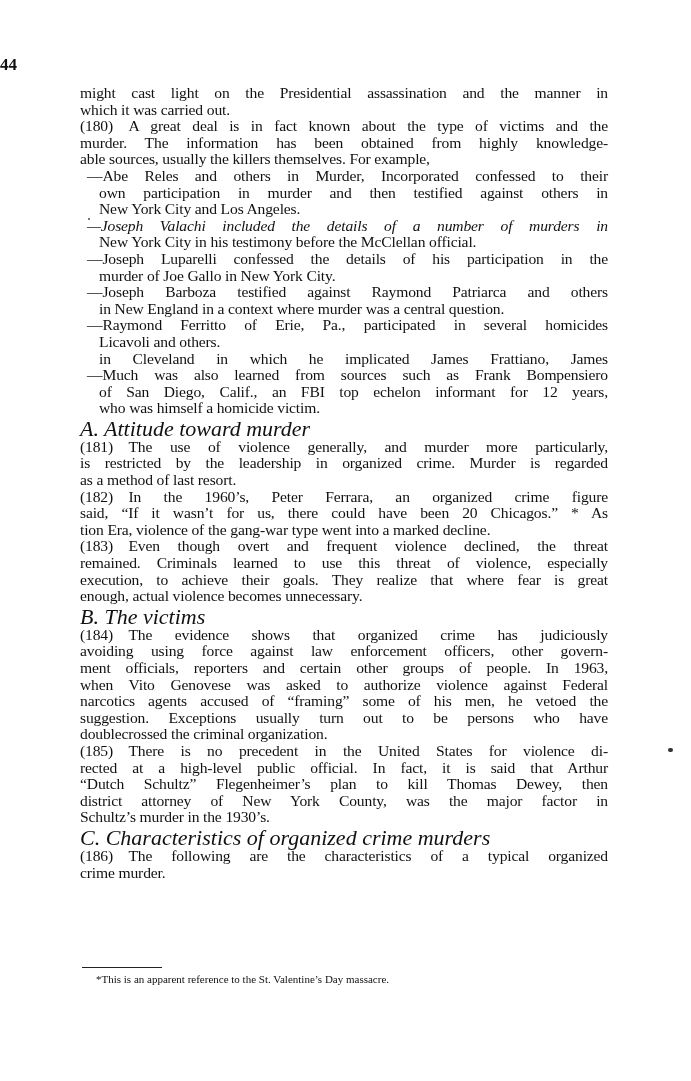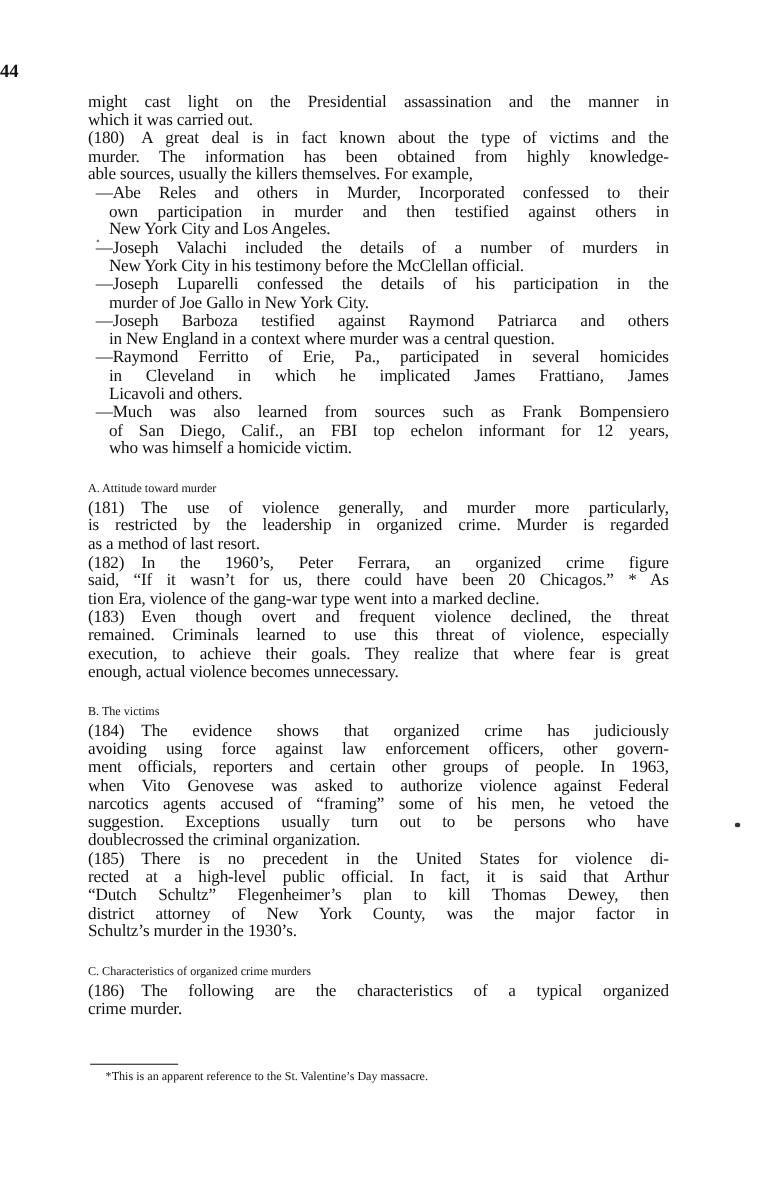--- a/index.html
+++ b/index.html
@@ -4,49 +4,49 @@
 <style>
   html, body { margin: 0; padding: 0; background: #ffffff; }
   body { width: 691px; height: 1081px; position: relative; overflow: hidden; }
   .page { position: absolute; left: 0; top: 0; width: 691px; height: 1081px; background: #fff; color: #111; font-family: "Liberation Serif", "DejaVu Serif", serif; }
   .page-number { position: absolute; top: 55px; left: 0; width: 691px; text-align: left; font-weight: bold; font-size: 17px; }
   .body { position: absolute; left: 80px; top: 85px; width: 528px; }
   .line { display: block; height: 16.6px; line-height: 16.6px; font-size: 15.6px; white-space: nowrap; text-align: justify; text-align-last: justify; letter-spacing: -0.15px; }
   .line.last { text-align-last: left; }
   .line.ind { padding-left: 19px; }
   .line.dash { padding-left: 7px; }
-  .heading { display: block; height: 18px; line-height: 18px; font-size: 11px; margin-top: 18px; margin-bottom: 1px; }
+  .heading { display: block; height: 18px; line-height: 18px; font-size: 22px; font-style: italic; margin-top: 3px; margin-bottom: 1px; }
   .fn-rule { position: absolute; left: 82px; top: 967px; width: 80px; height: 0; border-top: 1px solid #222; }
   .footnote { position: absolute; left: 96px; top: 972px; font-size: 11px; line-height: 14px; white-space: nowrap; }
   .speck { position: absolute; left: 668px; top: 748px; width: 5px; height: 4px; background: #333; border-radius: 2px; }
   .speck2 { position: absolute; left: 88px; top: 218px; width: 1.5px; height: 1.5px; background: #777; }
 </style>
 </head>
 <body>
 
 <div class="page">
   <div class="page-number">44</div>
   <div class="body" id="body">
       <span class="line">might cast light on the Presidential assassination and the manner in</span>
       <span class="line last">which it was carried out.</span>
       <span class="line">(180) A great deal is in fact known about the type of victims and the</span>
       <span class="line">murder. The information has been obtained from highly knowledge-</span>
       <span class="line last">able sources, usually the killers themselves. For example,</span>
       <span class="line dash" style="box-sizing: border-box; width: 528px;">—Abe Reles and others in Murder, Incorporated confessed to their</span>
       <span class="line ind" style="box-sizing: border-box; width: 528px;">own participation in murder and then testified against others in</span>
       <span class="line ind last" style="box-sizing: border-box; width: 528px;">New York City and Los Angeles.</span>
-      <span class="line dash" style="box-sizing: border-box; width: 528px;">—Joseph Valachi included the details of a number of murders in</span>
+      <span class="line dash" style="box-sizing: border-box; width: 528px; font-style: italic;">—Joseph Valachi included the details of a number of murders in</span>
       <span class="line ind last" style="box-sizing: border-box; width: 528px;">New York City in his testimony before the McClellan official.</span>
       <span class="line dash" style="box-sizing: border-box; width: 528px;">—Joseph Luparelli confessed the details of his participation in the</span>
       <span class="line ind last" style="box-sizing: border-box; width: 528px;">murder of Joe Gallo in New York City.</span>
       <span class="line dash" style="box-sizing: border-box; width: 528px;">—Joseph Barboza testified against Raymond Patriarca and others</span>
       <span class="line ind last" style="box-sizing: border-box; width: 528px;">in New England in a context where murder was a central question.</span>
       <span class="line dash" style="box-sizing: border-box; width: 528px;">—Raymond Ferritto of Erie, Pa., participated in several homicides</span>
+      <span class="line ind last" style="box-sizing: border-box; width: 528px;">Licavoli and others.</span>
       <span class="line ind" style="box-sizing: border-box; width: 528px;">in Cleveland in which he implicated James Frattiano, James</span>
-      <span class="line ind last" style="box-sizing: border-box; width: 528px;">Licavoli and others.</span>
       <span class="line dash" style="box-sizing: border-box; width: 528px;">—Much was also learned from sources such as Frank Bompensiero</span>
       <span class="line ind" style="box-sizing: border-box; width: 528px;">of San Diego, Calif., an FBI top echelon informant for 12 years,</span>
       <span class="line ind last" style="box-sizing: border-box; width: 528px;">who was himself a homicide victim.</span>
       <span class="heading">A. Attitude toward murder</span>
       <span class="line">(181) The use of violence generally, and murder more particularly,</span>
       <span class="line">is restricted by the leadership in organized crime. Murder is regarded</span>
       <span class="line last">as a method of last resort.</span>
       <span class="line">(182) In the 1960’s, Peter Ferrara, an organized crime figure</span>
       <span class="line">said, “If it wasn’t for us, there could have been 20 Chicagos.” * As</span>
       <span class="line last">tion Era, violence of the gang-war type went into a marked decline.</span>

